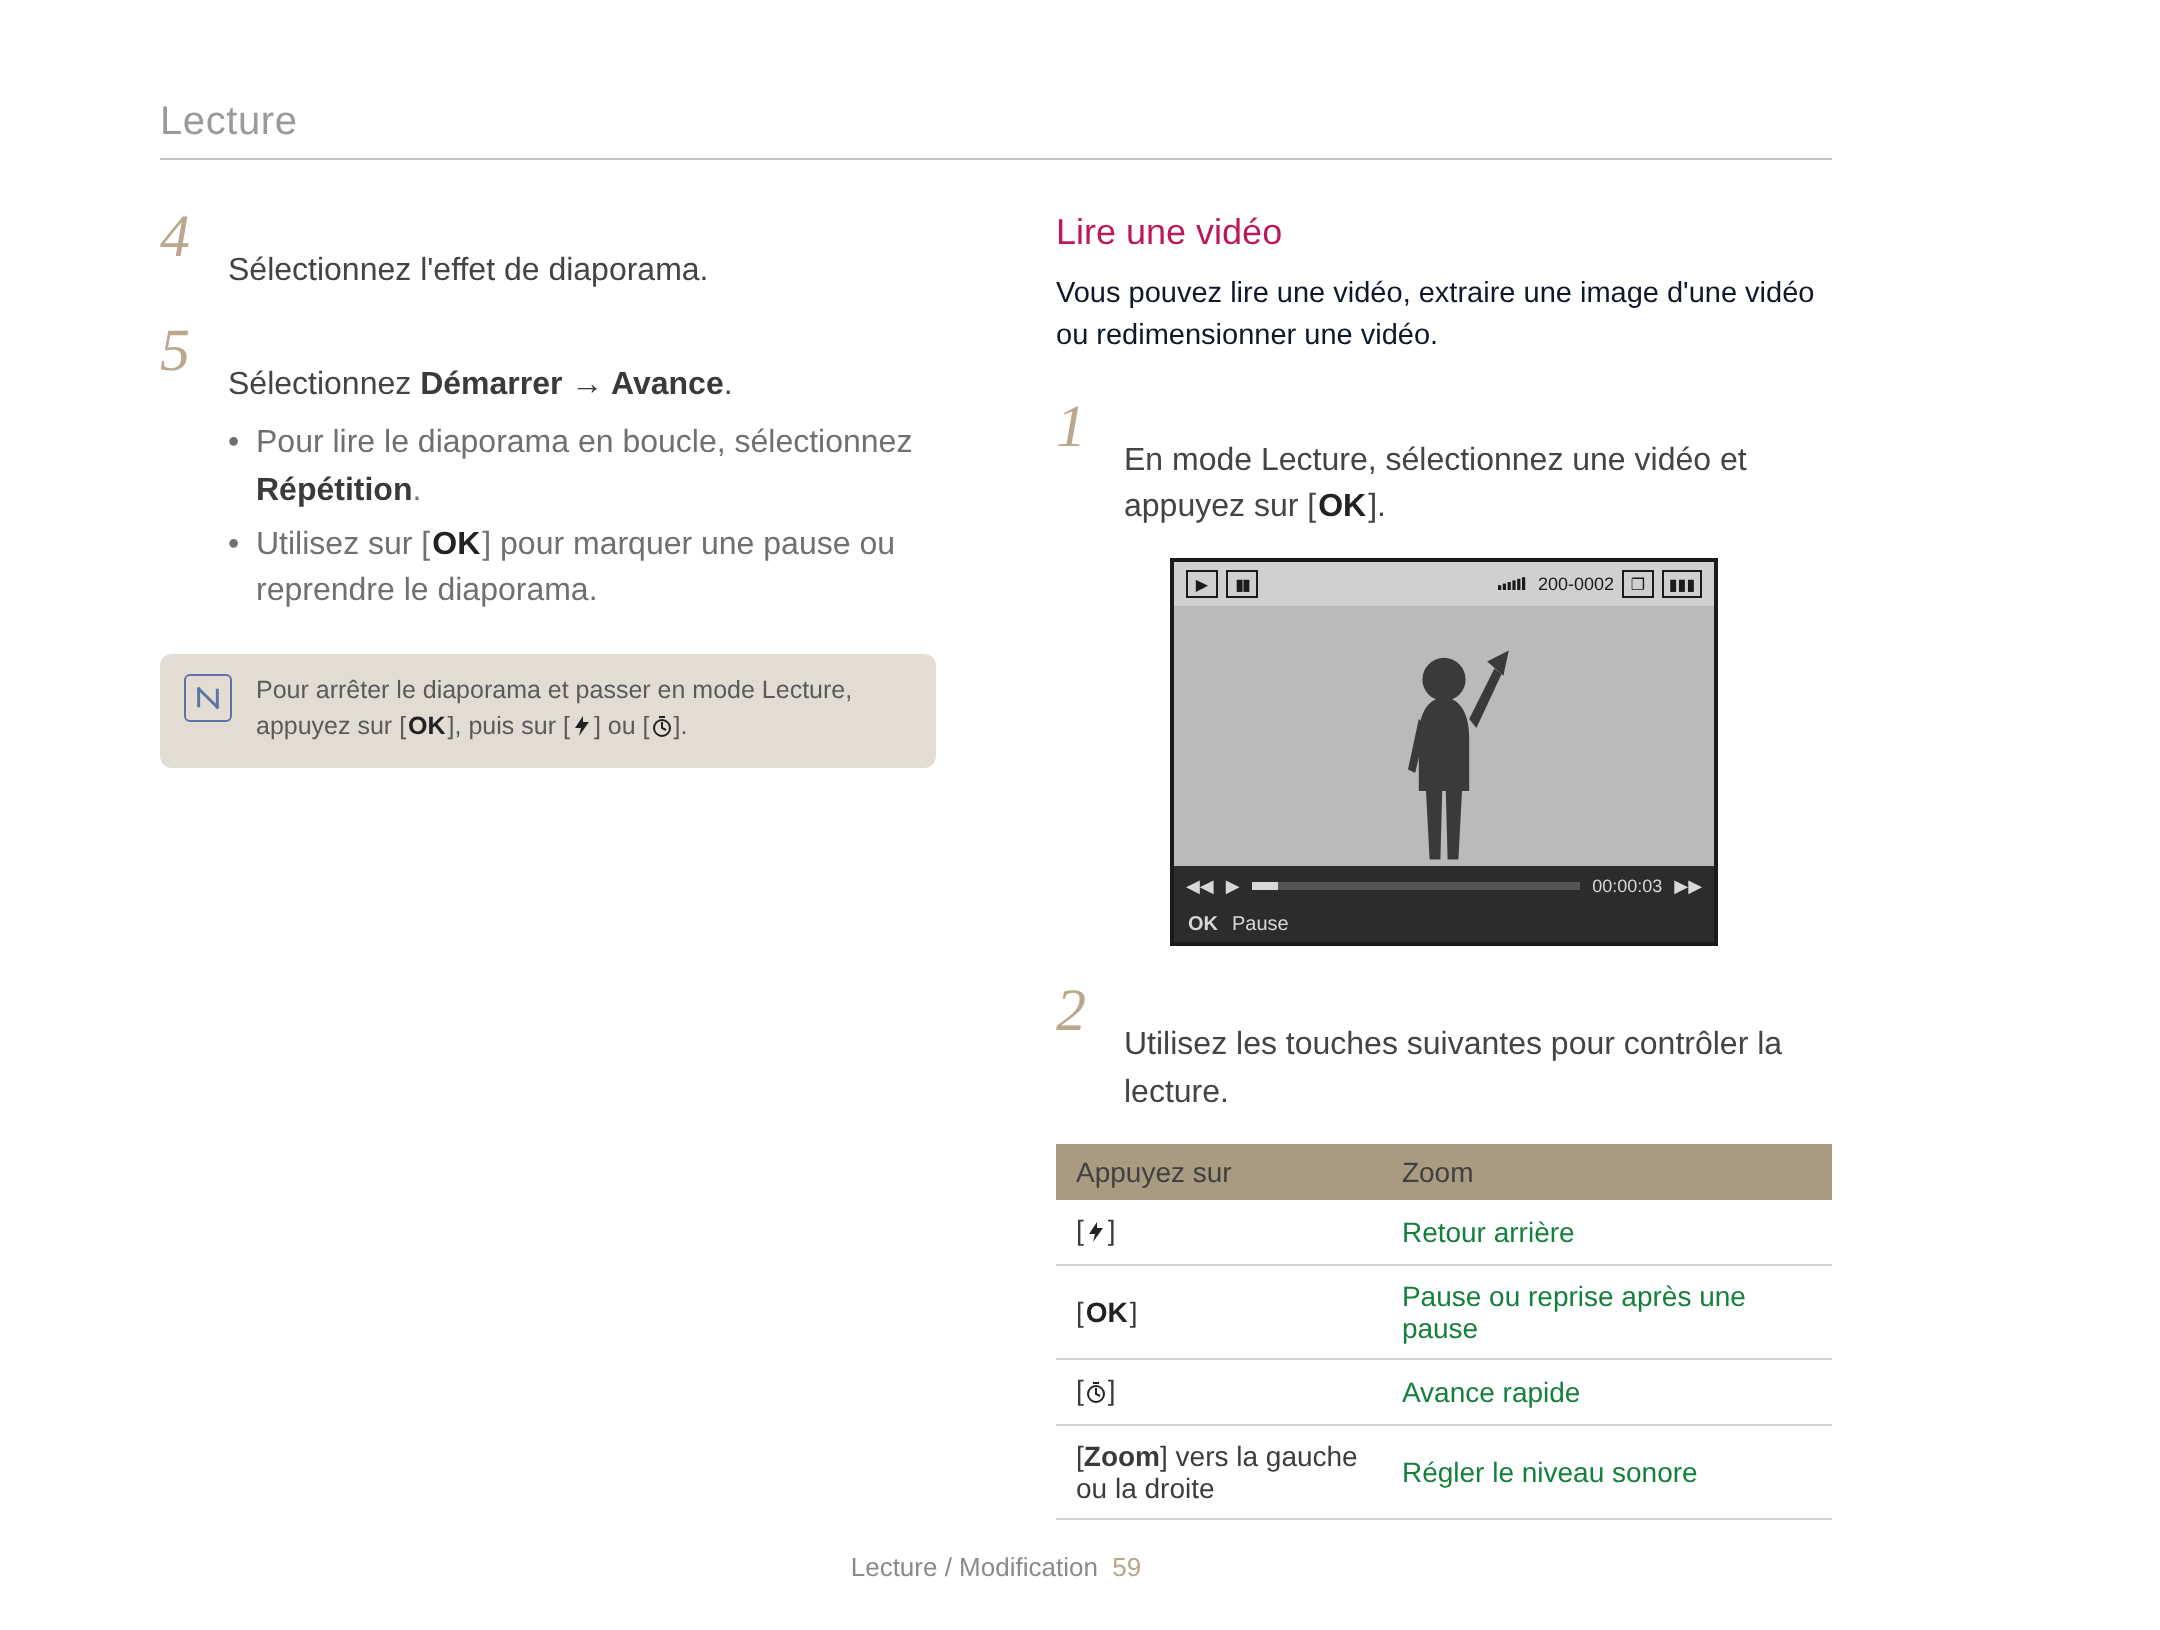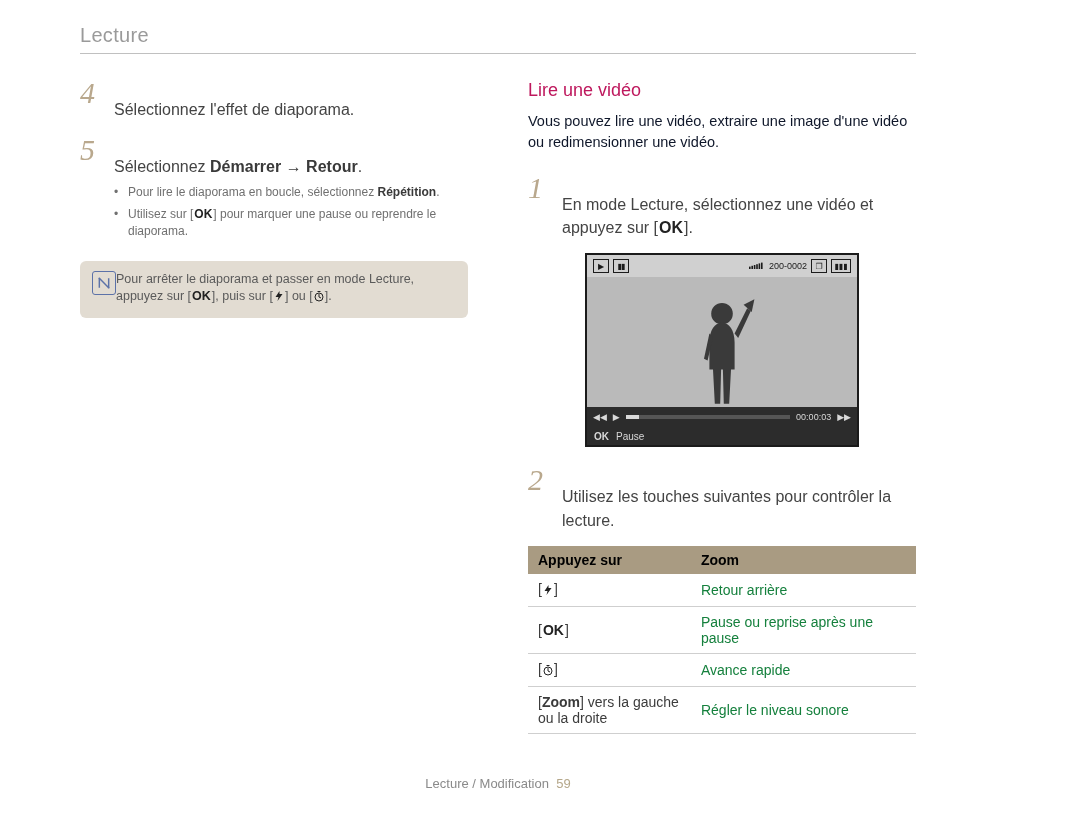--- a/index.html
+++ b/index.html
@@ -9,21 +9,21 @@
     height: 815px;
     background: #ffffff;
     font-family: Arial, Helvetica, sans-serif;
     color: #5a5a5a;
   }
   .page {
     position: relative;
     width: 996px;
     height: 815px;
     box-sizing: border-box;
-    padding: 24px 80px 30px 80px;
+    padding: 50px 80px 30px 80px;
   }
   .section-header {
     font-size: 20px;
     color: #9a9a9a;
     font-weight: 300;
     margin-bottom: 6px;
     letter-spacing: 0.3px;
   }
   .hr {
     height: 1px;
@@ -60,21 +60,21 @@
     margin-top: 20px;
   }
   .sub-bullets {
     margin: 6px 0 0 0;
     padding: 0;
     list-style: none;
   }
   .sub-bullets li {
     position: relative;
     padding-left: 14px;
-    font-size: 12px;
+    font-size: 16px;
     color: #707070;
     line-height: 1.45;
     margin-bottom: 4px;
   }
   .sub-bullets li::before {
     content: "•";
     position: absolute;
     left: 0;
     top: 0;
   }
@@ -84,20 +84,21 @@
     font-weight: bold;
     color: #222;
     font-family: Arial, sans-serif;
     padding: 0 1px;
   }
   .note-box {
     display: flex;
     background: #e2dcd2;
     border-radius: 6px;
     padding: 10px 12px;
+    gap: 12px;
     align-items: flex-start;
     margin-top: 16px;
   }
   .note-icon {
     width: 22px;
     height: 22px;
     flex: 0 0 22px;
     border: 1.5px solid #5c72a8;
     border-radius: 3px;
     display: flex;
@@ -183,23 +184,23 @@
   }
 
   table.controls {
     width: 100%;
     border-collapse: collapse;
     font-size: 14px;
     margin-top: 6px;
   }
   table.controls thead th {
     background: #a99b82;
-    color: #000000;
+    color: #404040;
     text-align: left;
-    font-weight: 700;
+    font-weight: 400;
     padding: 6px 10px;
     font-size: 14px;
   }
   table.controls td {
     border-bottom: 1px solid #cfcfcf;
     padding: 7px 10px;
     color: #15803d;
     vertical-align: middle;
   }
   table.controls td:first-child {
@@ -239,21 +240,21 @@
     <div class="col">
 
       <div class="step">
         <div class="step-num">4</div>
         <div class="step-body">Sélectionnez l'effet de diaporama.</div>
       </div>
 
       <div class="step">
         <div class="step-num">5</div>
         <div class="step-body">
-          <span>Sélectionnez </span><span class="bold">Démarrer → Retour</span><span>.</span>
+          <span>Sélectionnez </span><span class="bold">Démarrer → Avance</span><span>.</span>
 
           <ul class="sub-bullets">
             <li>
               <span>Pour lire le diaporama en boucle, sélectionnez </span><span class="bold">Répétition</span><span>.</span>
             </li>
             <li>
               <span>Utilisez sur [</span><span class="keycap">OK</span><span>] pour marquer une pause ou reprendre le diaporama.</span>
             </li>
           </ul>
         </div>

